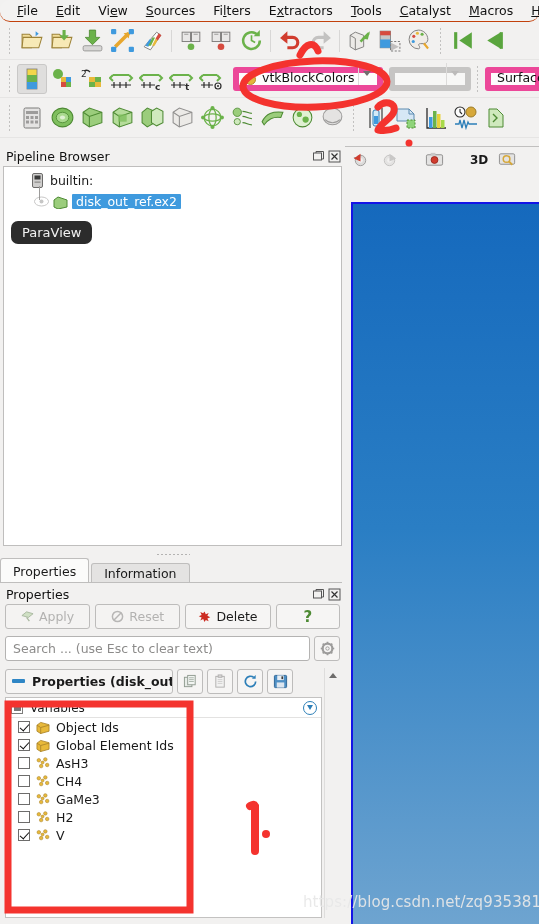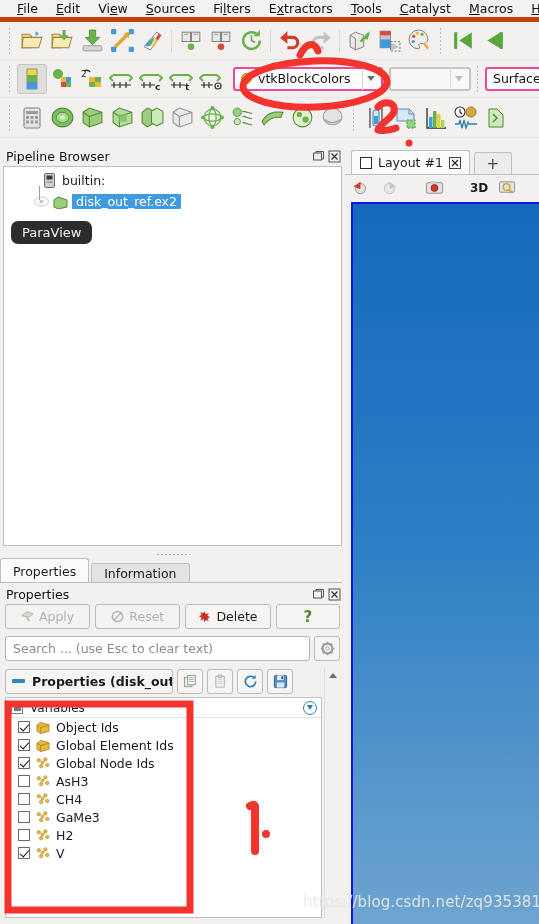--- a/index.html
+++ b/index.html
@@ -11,21 +11,21 @@
     background:#f0f0ef;
     color:#1a1a1a;
     overflow:hidden;
     position:relative;
   }
   .app { width:539px; height:924px; position:relative; background:#f2f1f0; }
 
   
   .menubar {
     height:22px; background:#f3f2f1; display:flex; align-items:center;
-    padding-left:8px; border-bottom:5px solid #c2410c;
+    padding-left:8px; border-bottom:1px solid #c2410c;border-radius:10px;
   }
   .menubar .mi {
     padding:2px 9px; font-size:12.5px; color:#111; white-space:nowrap; cursor:default;
   }
   .menubar .mi u { text-decoration:underline; }
 
   
   .toolbar {
     height:38px; background:#f2f1f0; display:flex; align-items:center;
     border-bottom:1px solid #e6e5e4; padding-left:4px; position:relative;
@@ -35,22 +35,22 @@
     background-size:3px 4px; background-position:1px 3px; background-repeat:repeat-y;
     opacity:.85;
   }
   .tb { width:30px; height:30px; flex:none; display:flex; align-items:center; justify-content:center;
         border-radius:3px; }
   .tb.sel { background:#dfdedd; border:1px solid #c9c8c7; }
   .sep { width:1px; height:22px; background:#d8d7d6; margin:0 4px; flex:none; }
 
   
   .combo {
-    height:24px; background:#fdfdfd; border:2px solid #ec4899; border-radius:3px;
-    display:flex; align-items:center; padding:0 2px 0 6px; font-size:12.5px; color:#111;
+    height:24px; background:#fdfdfd; border:6px solid #ec4899; border-radius:3px;
+    display:flex; align-items:flex-end; padding:0 2px 0 6px; font-size:12.5px; color:#111;
     flex:none;
   }
   .combo .arrow-btn {
     width:17px; height:22px; display:flex; align-items:center; justify-content:center;
     margin-left:auto; border-left:1px solid #dcdbda;
   }
   .caret { width:0;height:0;border-left:4px solid transparent;border-right:4px solid transparent;
     border-top:5px solid #6f6e6d; }
   .caret.dim { border-top-color:#bcbbba; }
   .combo.disabled { background:#f7f7f6; color:#b0afae; border-color:#c6c5c4; }
@@ -64,21 +64,21 @@
   }
   .panel-title .ttl { font-weight:400; }
   .panel-btns { margin-left:auto; display:flex; gap:3px; align-items:center; }
   .pbtn { width:13px;height:13px; position:relative; }
 
   .pipeline {
     position:absolute; left:3px; right:3px; top:20px; height:380px;
     background:#ffffff; border:1px solid #bfbebd;
     overflow:hidden;
   }
-  .pl-row { display:flex; align-items:center; height:19px; padding-left:40px; font-size:12.5px; }
+  .pl-row { display:flex; align-items:center; height:19px; padding-left:28px; font-size:12.5px; }
   .pl-row.child { padding-left:22px; }
   .pl-sel { background:#3f9ade; color:#fff; border-radius:1px; padding:0 4px; }
 
   .tooltip {
     position:absolute; left:7px; top:54px; background:#2c2c2c; color:#f2f2f2;
     font-size:13px; padding:4px 11px; border-radius:7px;
   }
 
   
   .splitter { position:absolute; left:0; right:0; top:404px; height:8px;
@@ -713,33 +713,20 @@
               </svg></span>
             <span>Object Ids</span>
           </div>
           <div class="var-row">
             <span class="cbx on"></span>
             <span class="vicon"><svg width="14" height="13" viewBox="0 0 15 14">
                 <path d="M1 4.5l4-3 9 2.5v7l-9 2.5-4-2.5z" fill="#e8b93a" stroke="#a9832a" stroke-width=".9"></path>
                 <path d="M1 4.5l4 2.5 9-2.5M5 7v9" fill="none" stroke="#a9832a" stroke-width=".9"></path>
               </svg></span>
             <span>Global Element Ids</span>
-          </div>
-          <div class="var-row">
-            <span class="cbx on"></span>
-            <span class="vicon"><svg width="14" height="13" viewBox="0 0 15 14">
-                <g fill="#e8b93a" stroke="#a9832a" stroke-width=".6">
-                  <circle cx="3" cy="3.5" r="1.9"></circle>
-                  <circle cx="10" cy="2.6" r="1.9"></circle>
-                  <circle cx="12" cy="8.6" r="1.9"></circle>
-                  <circle cx="5.5" cy="9.8" r="1.9"></circle>
-                  <circle cx="7" cy="6" r="1.6"></circle>
-                </g>
-              </svg></span>
-            <span>Global Node Ids</span>
           </div>
           <div class="var-row">
             <span class="cbx"></span>
             <span class="vicon"><svg width="14" height="13" viewBox="0 0 15 14">
                 <g fill="#e8b93a" stroke="#a9832a" stroke-width=".6">
                   <circle cx="3" cy="3.5" r="1.9"></circle>
                   <circle cx="10" cy="2.6" r="1.9"></circle>
                   <circle cx="12" cy="8.6" r="1.9"></circle>
                   <circle cx="5.5" cy="9.8" r="1.9"></circle>
                   <circle cx="7" cy="6" r="1.6"></circle>
@@ -797,33 +784,20 @@
                   <circle cx="7" cy="6" r="1.6"></circle>
                 </g>
               </svg></span>
             <span>V</span>
           </div>
         </div>
     </div>
   </div>
 
   <div class="right-col">
-    <div class="layout-tabs">
-      <div class="ltab">
-        <span class="sq"></span>
-        <span>Layout #1</span>
-        <span class="xbtn">
-          <svg width="12" height="12" viewBox="0 0 12 12">
-              <rect x="0.5" y="0.5" width="11" height="11" fill="none" stroke="#444"></rect>
-              <path d="M3 3l6 6M9 3l-6 6" stroke="#222" stroke-width="1.2"></path>
-            </svg>
-        </span>
-      </div>
-      <div class="plustab">+</div>
-    </div>
 
     <div class="view-toolbar">
       <div class="vtb">
         <svg width="19" height="19" viewBox="0 0 20 20">
             <circle cx="10" cy="11" r="5.5" fill="#dcdbda" stroke="#9d9c9b"></circle>
             <circle cx="10" cy="11" r="2.5" fill="#f2f1f0"></circle>
             <path d="M3 8h5l1-2h2" fill="none" stroke="#9d9c9b"></path>
             <path d="M10 4L3 9l7 3z" fill="#d13c2e"></path>
           </svg>
       </div>

